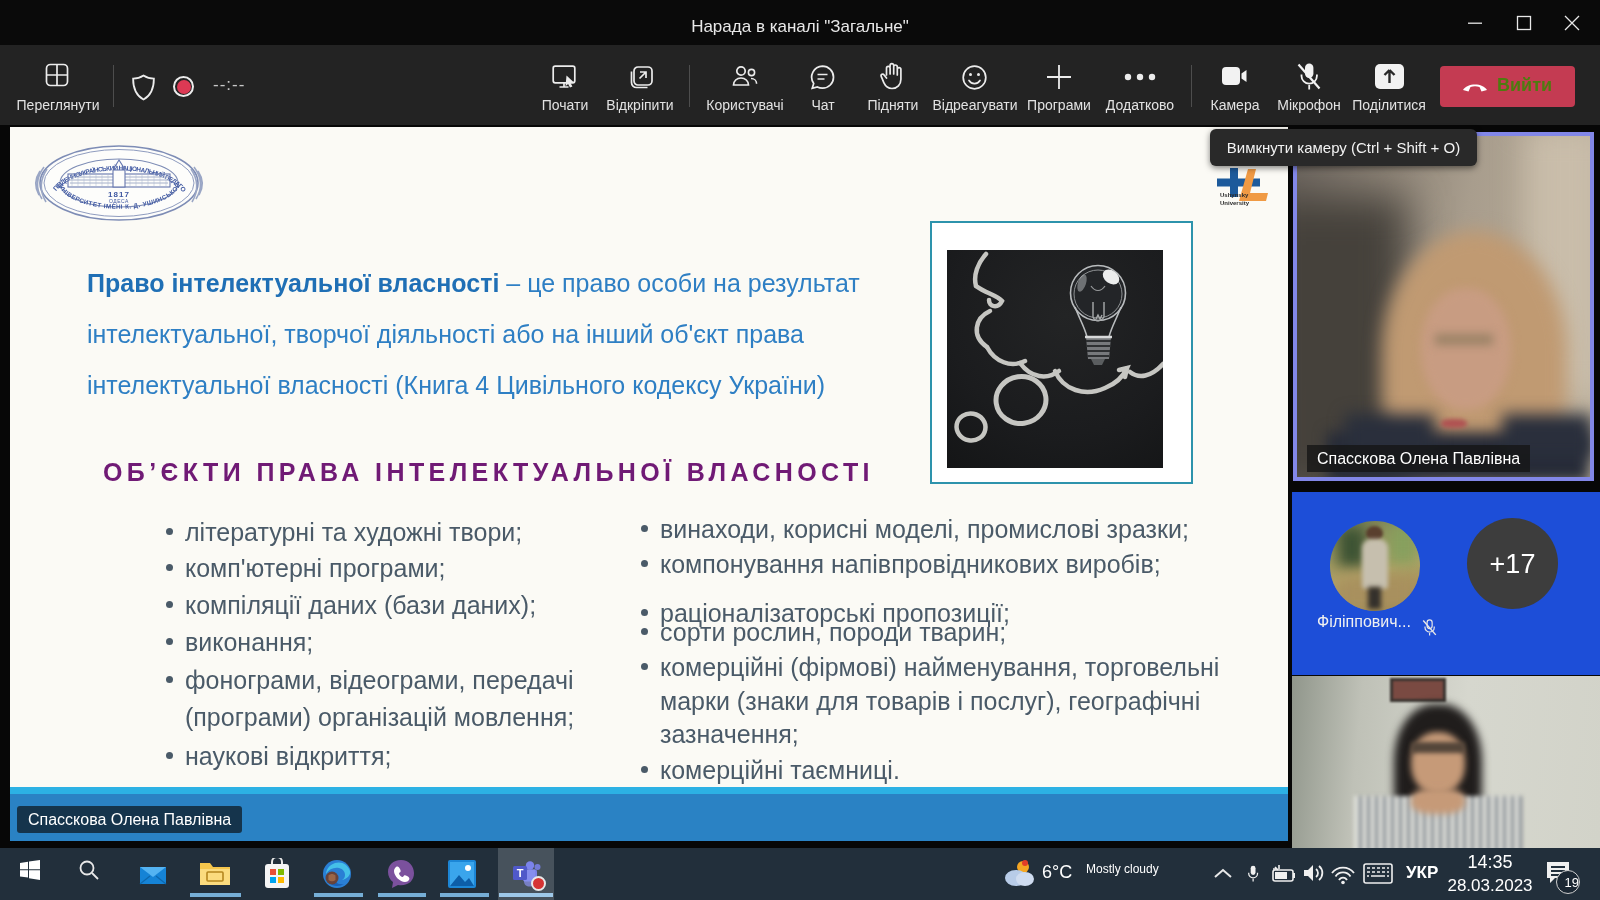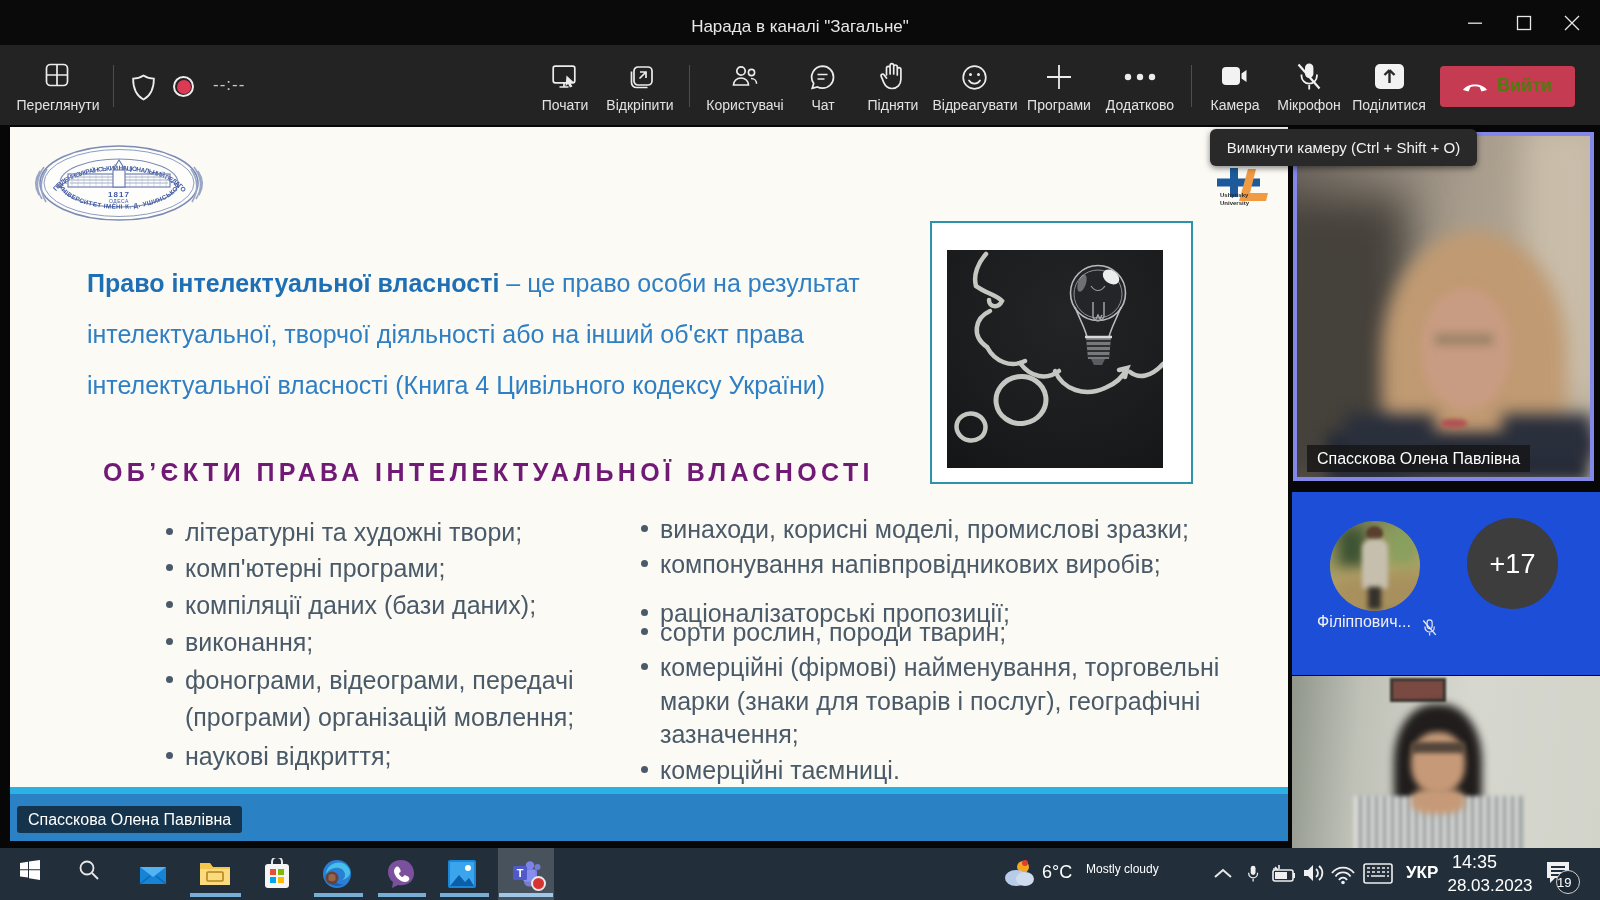--- a/index.html
+++ b/index.html
@@ -385,21 +385,21 @@
       </svg>
     <svg class="abs" style="left:1330px;top:13px" width="26" height="24" viewBox="0 0 26 24">
         <path d="M2 12a14 14 0 0 1 22 0M5.5 15.5a9 9 0 0 1 15 0M9 19a4.5 4.5 0 0 1 8 0" fill="none" stroke="#f0f0f0" stroke-width="1.8"></path>
         <circle cx="13" cy="21.5" r="1.8" fill="#f0f0f0"></circle>
       </svg>
     <svg class="abs" style="left:1363px;top:15px" width="30" height="21" viewBox="0 0 30 21">
         <rect x="1" y="1" width="28" height="19" rx="2" fill="none" stroke="#f0f0f0" stroke-width="1.6"></rect>
         <path d="M4 5h3M9 5h3M14 5h3M19 5h3M24 5h2M4 9h3M9 9h3M14 9h3M19 9h3M24 9h2M4 13h2M8 13h14M24 13h2" stroke="#f0f0f0" stroke-width="1.6"></path>
       </svg>
     <div class="abs" style="left:1406px;top:15px;color:#fff;font-size:17px;font-weight:bold">УКР</div>
-    <div class="abs" style="left:1452px;top:4px;width:76px;color:#fff;font-size:18px">14:35</div>
+    <div class="abs" style="left:1452px;top:4px;width:76px;text-align:center;color:#fff;font-size:18px">14:35</div>
     <div class="abs" style="left:1442px;top:28px;width:96px;text-align:center;color:#fff;font-size:17px">28.03.2023</div>
     <svg class="abs" style="left:1545px;top:12px" width="26" height="24" viewBox="0 0 26 24">
         <path d="M2 2h22v16H10l-5 5v-5H2z" fill="#f0f0f0"></path>
         <path d="M6 7h14M6 11h14M6 15h8" stroke="#22303c" stroke-width="1.8"></path>
       </svg>
-    <div class="abs" style="left:1556px;top:22px;width:24px;height:24px;border-radius:50%;background:#1b2733;border:1.5px solid #cfcfcf;color:#fff;font-size:13px;text-align:left;line-height:24px">19</div>
+    <div class="abs" style="left:1556px;top:22px;width:24px;height:24px;border-radius:50%;background:#1b2733;border:1.5px solid #cfcfcf;color:#fff;font-size:13px;text-align:right;line-height:24px">19</div>
   </div>
 </div>
 
 </body></html>

